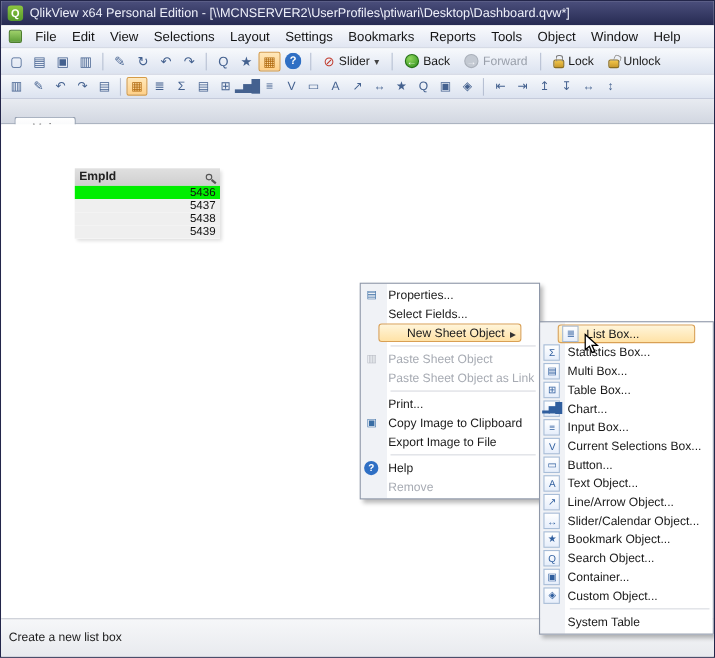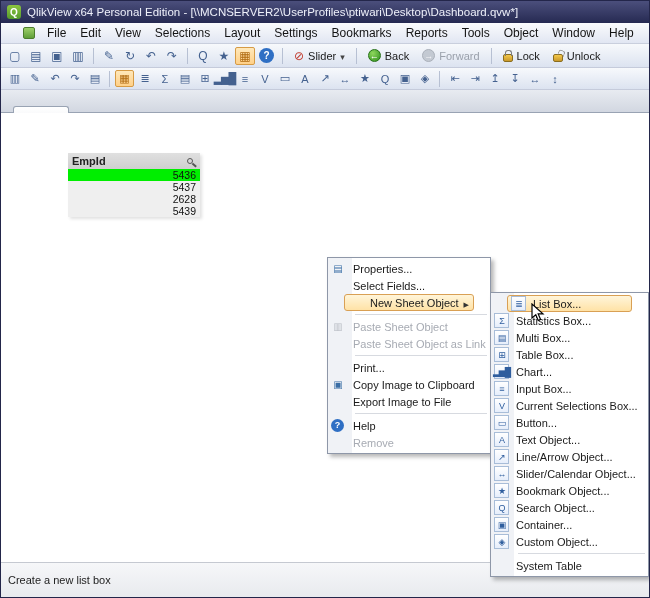--- a/index.html
+++ b/index.html
@@ -9,21 +9,21 @@
   
   .titlebar{position:absolute;top:0;left:0;width:100%;height:22px;
     background:linear-gradient(#4b4f7c,#262a52);display:flex;align-items:center;gap:6px;
     padding:0 6px;color:#eef0fa;font-size:11.5px;white-space:nowrap}
   .app-ico{flex:0 0 auto;width:14px;height:14px;background:linear-gradient(#8dc63f,#559a2d);
     border-radius:3px;color:#fff;font-weight:bold;font-size:10px;display:flex;align-items:center;justify-content:center}
 
   
   .menubar{position:absolute;top:22px;left:0;width:100%;height:21px;
     background:linear-gradient(#fafbfd,#e1e6f2);border-bottom:1px solid #c9cfdd;
-    display:flex;align-items:center;font-size:12px;color:#141414;padding-left:17px}
+    display:flex;align-items:center;font-size:12px;color:#141414;padding-left:2px}
   .mdi-ico{width:12px;height:12px;background:linear-gradient(#9ed06a,#5f9e38);border:1px solid #4c7d2d;border-radius:2px;margin:0 5px}
   .menu-item{padding:2px 7px;cursor:default}
 
   
   .toolbar{position:absolute;left:0;width:100%;display:flex;align-items:center;
     background:linear-gradient(#f7f9fc,#dce3f0);border-bottom:1px solid #c5cbdb;padding:0 4px;gap:1px}
   .t1{top:43px;height:24px}
   .t2{top:67px;height:22px}
   .tb-ico{width:20px;height:18px;display:flex;align-items:center;justify-content:center;
     font-size:12px;color:#44618f;border:1px solid transparent;border-radius:2px;white-space:nowrap}
@@ -204,21 +204,21 @@
         <span data-name="listbox-title">EmpId</span>
         <span class="mag" data-name="search-icon"></span>
       </div>
       <div class="lb-row sel" data-name="listbox-row-selected">
         <span data-name="cell-value">5436</span>
       </div>
       <div class="lb-row" data-name="listbox-row">
         <span data-name="cell-value">5437</span>
       </div>
       <div class="lb-row" data-name="listbox-row">
-        <span data-name="cell-value">2628</span>
+        <span data-name="cell-value">5438</span>
       </div>
       <div class="lb-row" data-name="listbox-row">
         <span data-name="cell-value">5439</span>
       </div>
     </div>
   </div>
 
   <div class="menu ctx" data-name="context-menu">
     <div class="cm-item" data-name="context-menu-item-properties">
       <span class="cm-ico" data-name="properties-icon">▤</span>

